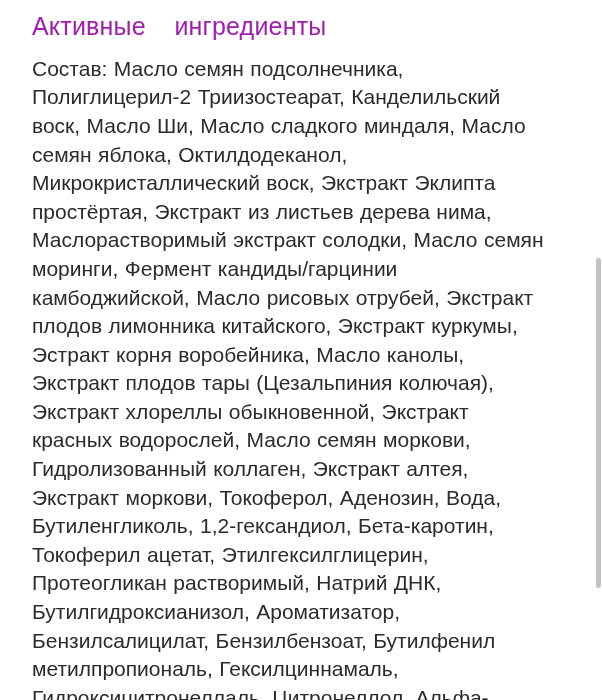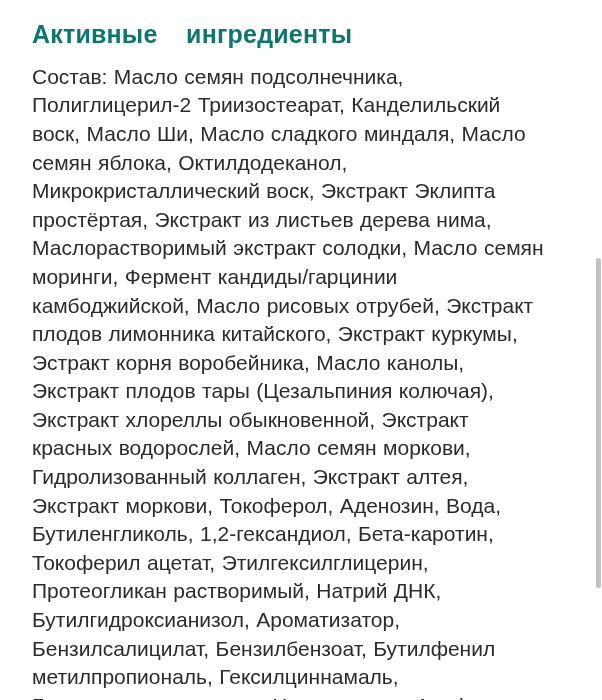--- a/index.html
+++ b/index.html
@@ -19,24 +19,24 @@
     position: absolute;
     left: 0;
     top: 0;
     width: 602px;
     height: 700px;
     box-sizing: border-box;
     padding: 10px 38px 0 32px;
   }
   .doc-title {
     font-size: 25px;
-    font-weight: bold;
-    color: #0f766e;
+    font-weight: normal;
+    color: #a21caf;
     letter-spacing: 0.2px;
-    margin: 10px 0 14px 0;
+    margin: 2px 0 14px 0;
     line-height: 1.15;
     white-space: pre;
   }
   .ingredients-body {
     font-size: 21px;
     line-height: 28.6px;
     color: #2b2b2b;
     text-align: left;
     word-spacing: 0.6px;
     max-width: 515px;

